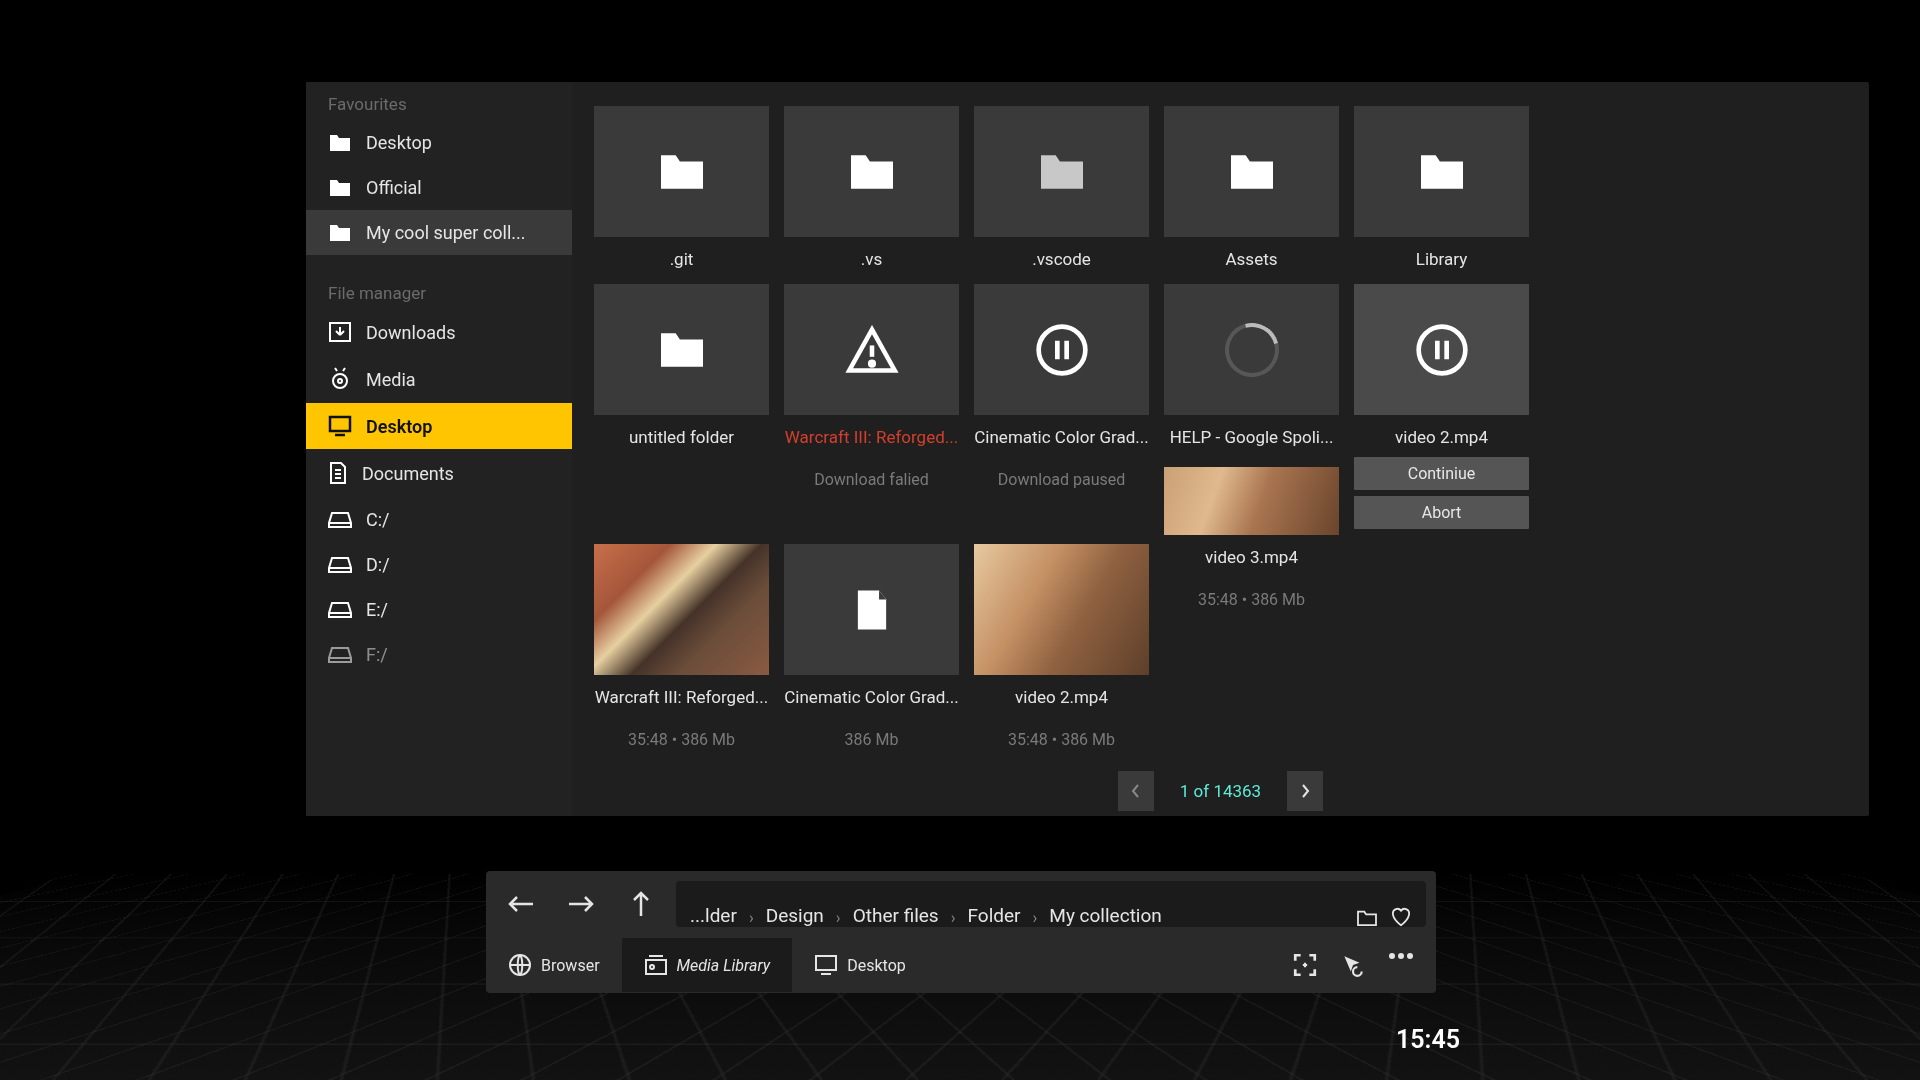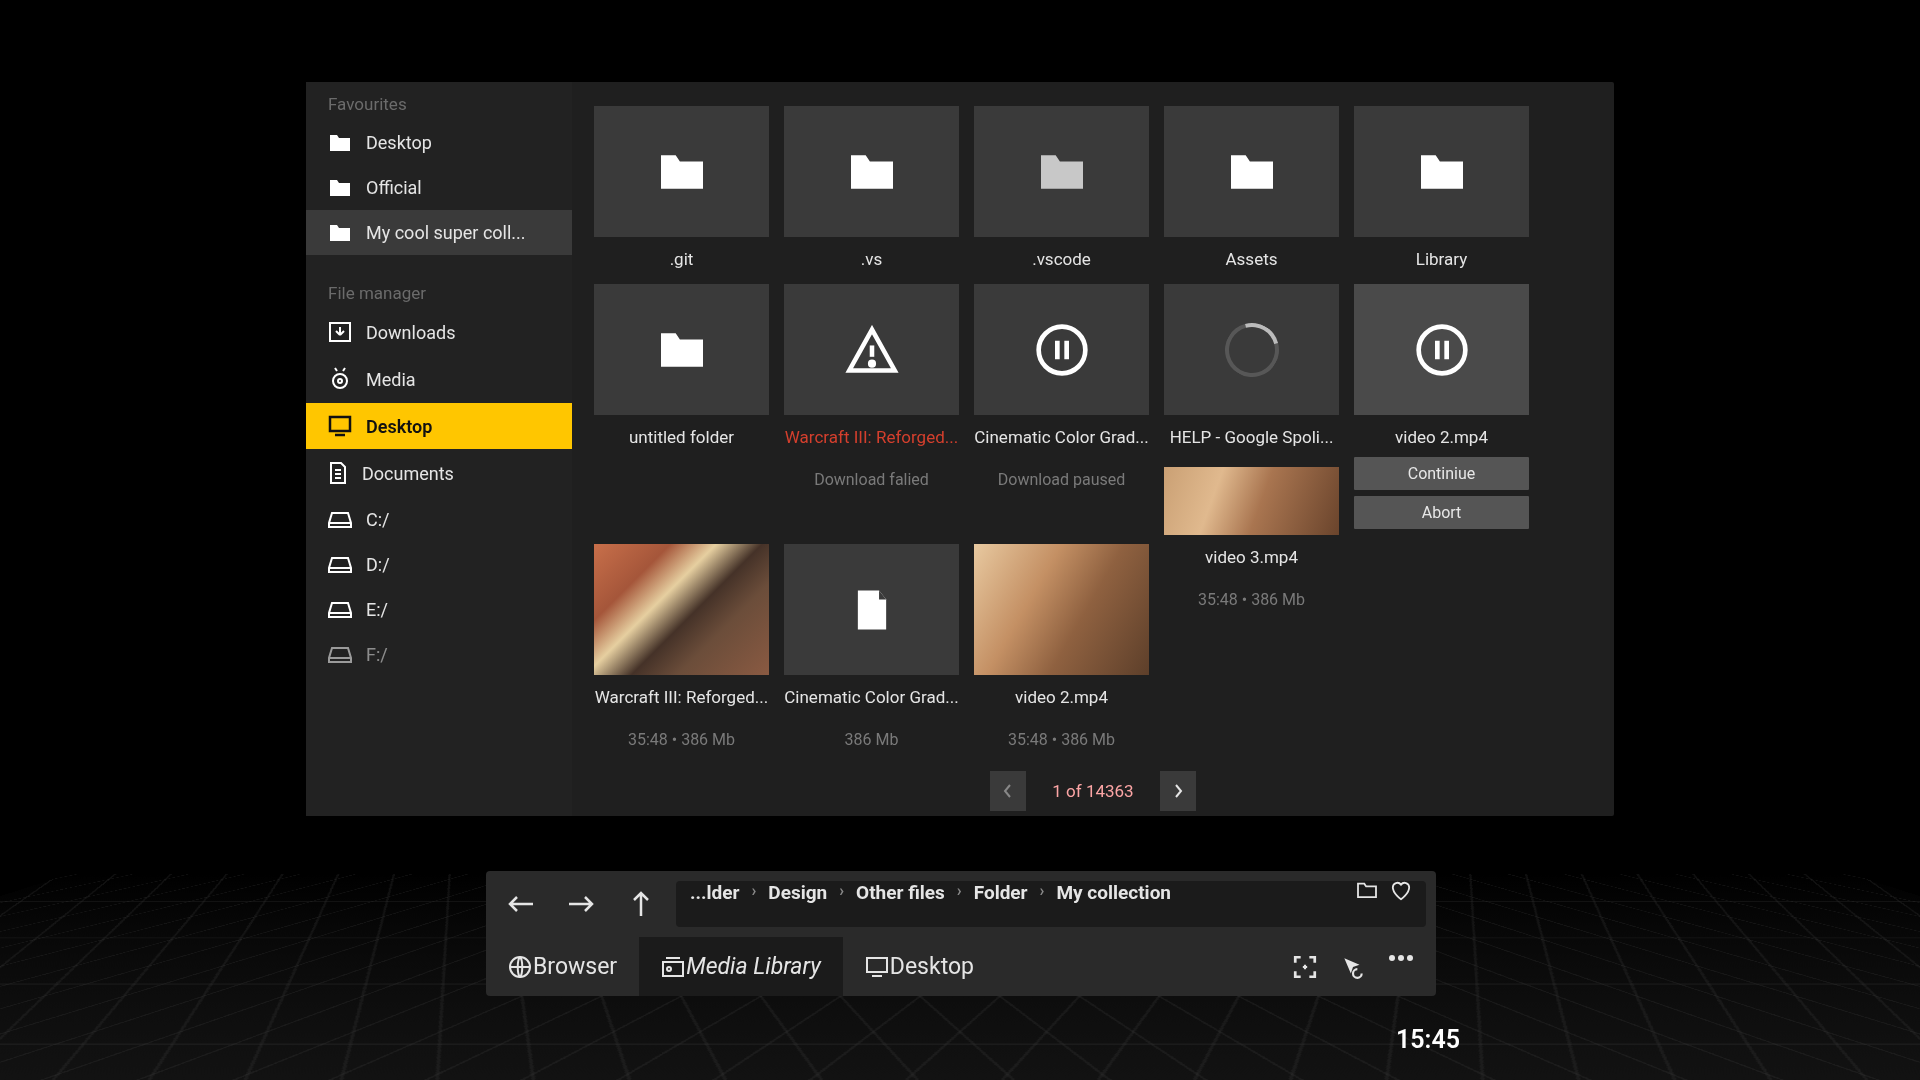--- a/index.html
+++ b/index.html
@@ -9,21 +9,21 @@
     background-image:
       repeating-linear-gradient(60deg, transparent 0 50px, rgba(60,60,60,0.25) 50px 52px),
       repeating-linear-gradient(-60deg, transparent 0 50px, rgba(60,60,60,0.25) 50px 52px),
       repeating-linear-gradient(0deg, transparent 0 86px, rgba(60,60,60,0.25) 86px 88px),
       linear-gradient(to top, rgba(40,40,40,0.5), transparent);
     perspective:400px;
     transform:perspective(700px) rotateX(55deg) scale(1.6) translateY(45px);
     transform-origin:bottom center;
   }
   .window {
-    position:absolute; left:306px; top:82px; width:1308px; height:734px;
+    position:absolute; left:306px; top:82px; width:1563px; height:734px;
     background:#1f1f1f; display:flex; border-radius:2px;
   }
   .sidebar {
     width:266px; background:#222; overflow:hidden; flex-shrink:0;
   }
   .sb-header {
     color:#6b6b6b; font-size:17px; padding:12px 22px 6px;
   }
   .sb-item {
     display:flex; align-items:center; gap:14px; padding:12px 22px; color:#e5e5e5; font-size:18px; cursor:pointer;
@@ -52,42 +52,42 @@
   .tile-name.red { color:#d43f2d; }
   .tile-sub {
     color:#7a7a7a; font-size:16px; text-align:center; margin-top:23px;
     white-space:nowrap; overflow:hidden; text-overflow:ellipsis;
   }
   .tile-actions { display:flex; flex-direction:column; gap:6px; margin-top:10px; }
   .tile-btn {
     background:#555; color:#e7e7e7; font-size:16px; text-align:center; padding:7px 0; cursor:pointer; border-radius:1px;
   }
   .pager {
-    display:flex; align-items:center; justify-content:center; gap:26px; margin-top:22px; color:#fca5a5; font-size:17px;
+    display:flex; align-items:center; justify-content:center; gap:26px; margin-top:22px; color:#5eead4; font-size:17px;
   }
   .pager-btn {
     width:36px; height:40px; background:#3a3a3a; display:flex; align-items:center; justify-content:center; cursor:pointer;
   }
   .bottombar {
     position:absolute; left:486px; top:871px; width:950px; background:#2a2a2a; border-radius:4px;
     display:flex; flex-direction:column;
   }
   .bb-row { display:flex; align-items:center; }
   .bb-top { padding:8px 10px; gap:10px; }
   .navbtn {
     width:50px; height:50px; display:flex; align-items:center; justify-content:center; cursor:pointer; color:#e5e5e5;
   }
   .breadcrumb {
-    flex:1; background:#1b1b1b; border-radius:4px; height:46px; display:flex; align-items:flex-start;
-    padding:0 14px; gap:12px; color:#e5e5e5; font-size:19px;font-weight:bold;
+    flex:1; background:#1b1b1b; border-radius:4px; height:46px; display:flex; align-items:flex-end;
+    padding:0 14px; gap:12px; color:#e5e5e5; font-size:19px;
   }
   .breadcrumb .sep { color:#888; font-size:16px; }
   .bb-bottom { }
   .tab {
-    display:flex; align-items:center; gap:1px; padding:16px 22px; color:#e5e5e5; font-size:23px; cursor:pointer;
+    display:flex; align-items:center; gap:9px; padding:16px 22px; color:#e5e5e5; font-size:16px; cursor:pointer;
   }
   .tab.active { background:#1b1b1b;font-style:italic; }
   .bb-actions { margin-left:auto; display:flex; gap:22px; padding-right:22px; }
   .clock {
     position:absolute; left:1396px; top:1025px; color:#fff; font-size:25px; font-weight:600;text-align:right;
   }
   .thumb-img {
     width:100%; height:100%;
   }
   .spinner {

